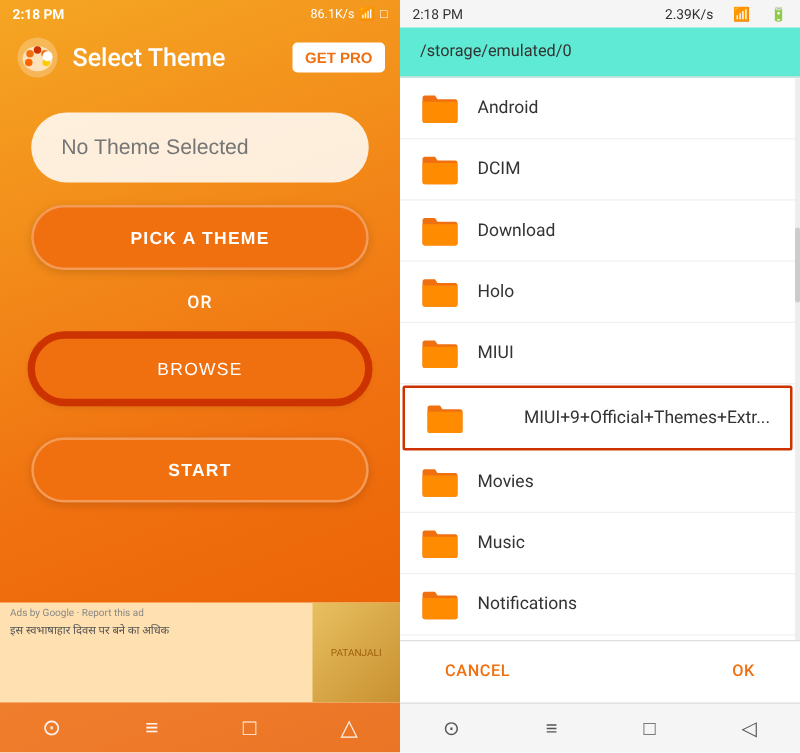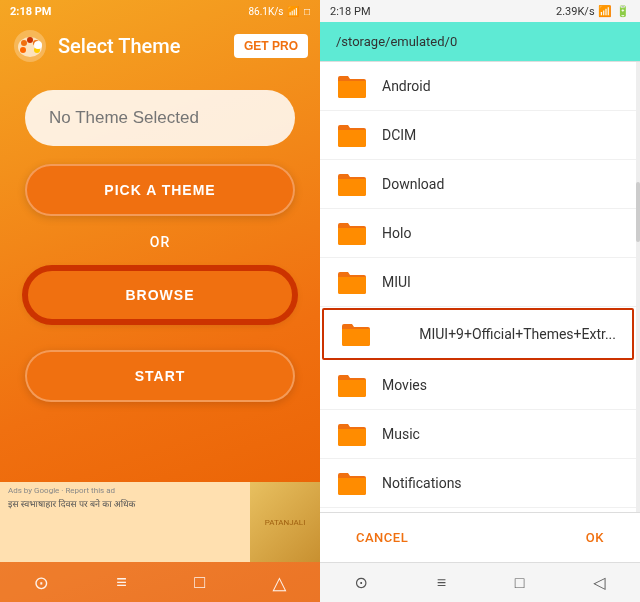--- a/index.html
+++ b/index.html
@@ -114,21 +114,21 @@
     }
 
     .browse-btn {
       width: 270px;
       background: #f07010;
       border: 3px solid #cc3300;
       border-radius: 30px;
       padding: 16px;
       color: white;
       font-size: 14px;
-      font-weight: bold;
+      font-weight: normal;
       letter-spacing: 1px;
       cursor: pointer;
       box-shadow: 0 0 0 3px #cc3300, 0 2px 8px rgba(0,0,0,0.15);
     }
 
     .start-btn {
       width: 270px;
       background: #f07010;
       border: 2px solid rgba(255,255,255,0.3);
       border-radius: 30px;
@@ -378,21 +378,21 @@
     <span class="nav-item">⊙</span>
     <span class="nav-item">≡</span>
     <span class="nav-item">□</span>
     <span class="nav-item">△</span>
   </div>
 </div>
 
 <div class="right-panel">
   <div class="right-status-bar">
     <span>2:18 PM</span>
-    <div style="display:flex;gap:4px;align-items:flex-start;">
+    <div style="display:flex;gap:16px;align-items:flex-start;">
       <span>2.39K/s</span>
       <span>📶</span>
       <span>🔋</span>
     </div>
   </div>
 
   <div class="path-header">
     <span>/storage/emulated/0</span>
   </div>
 

